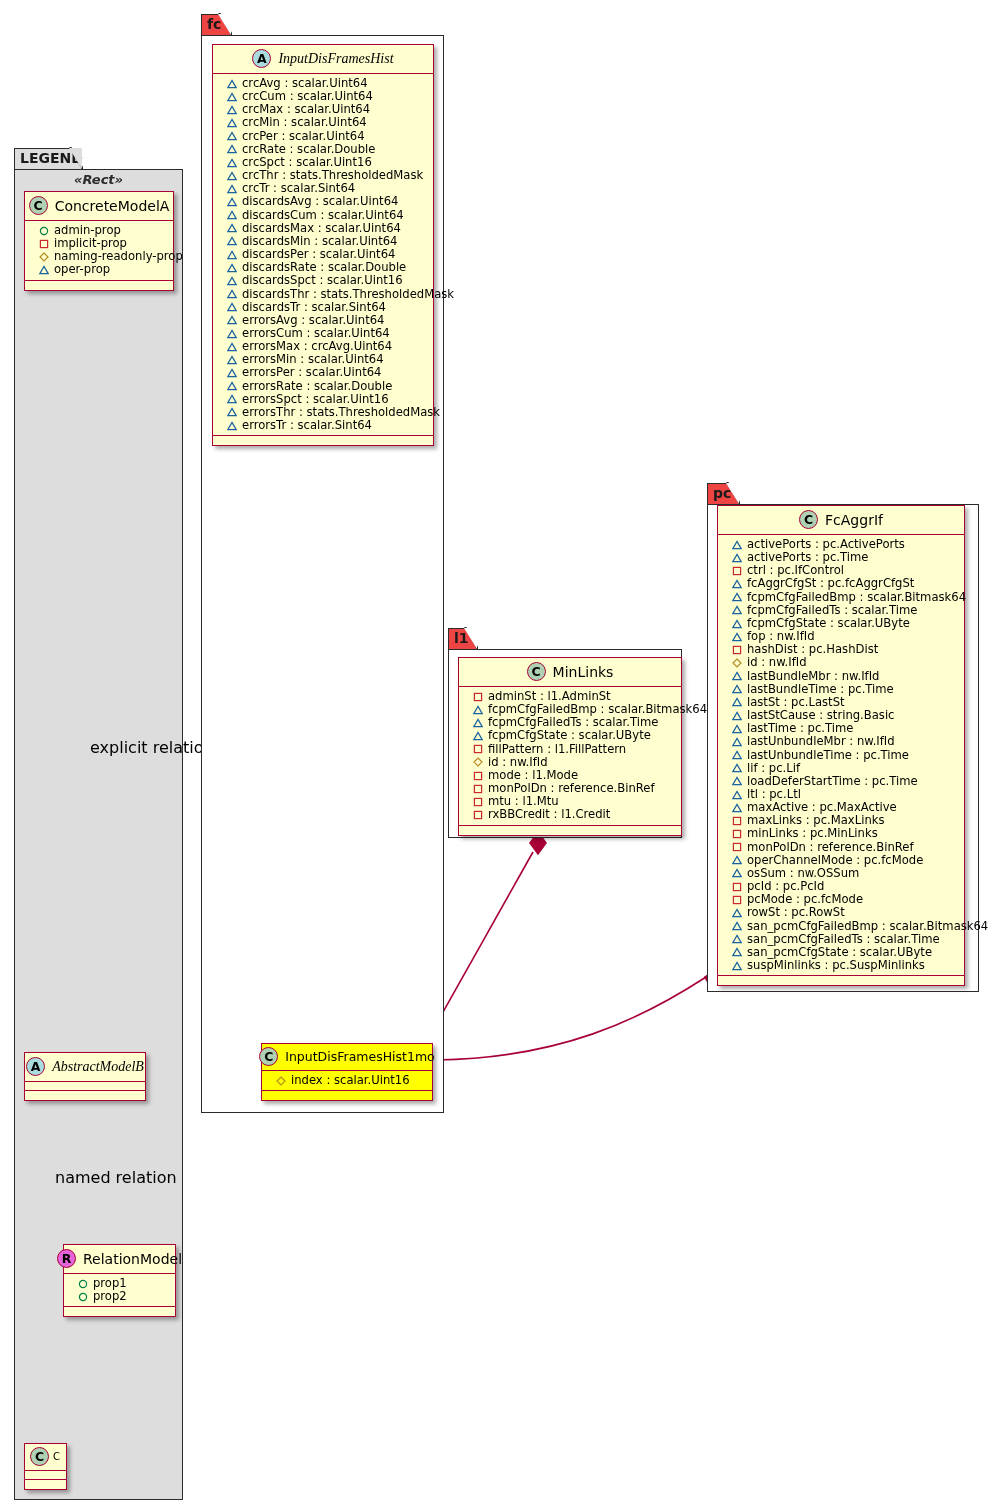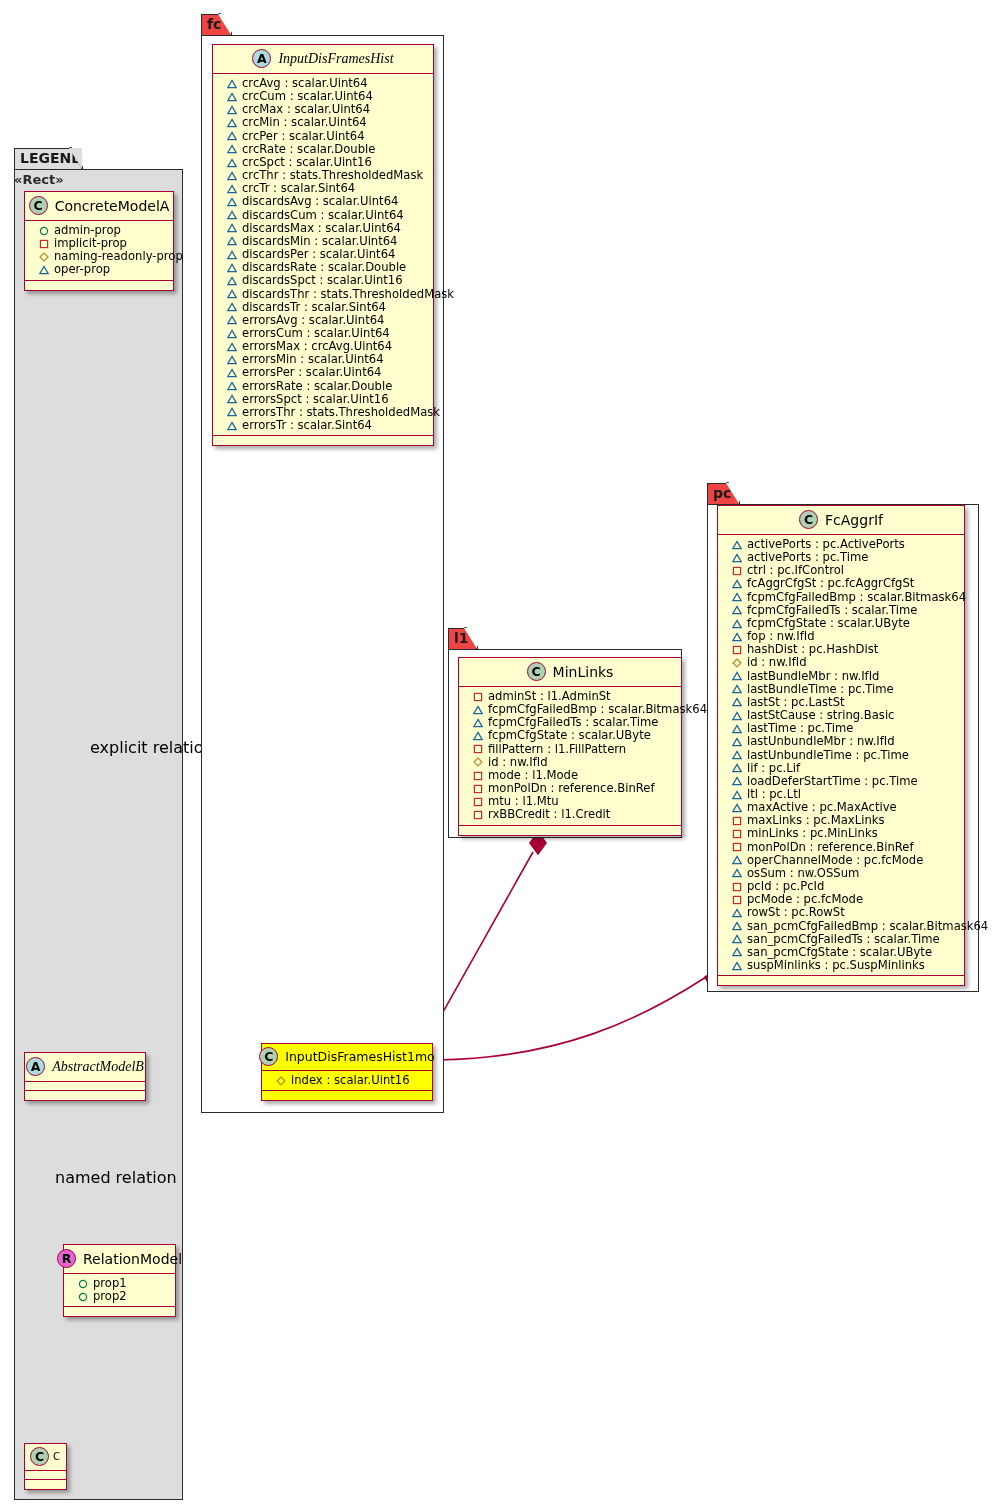--- a/index.html
+++ b/index.html
@@ -143,23 +143,24 @@
   .ster-R { background: #e763d9; border: 1.5px solid #a80036; color: #000; }
 
   
   .mk { width: 10px; height: 10px; flex: none; position: relative; }
   .mk svg { display:block; }
 
   
   .stereo-line {
     position: absolute;
     font-size: 13px;
+    font-style: italic;
     font-weight: bold;
     color: #2b2b2b;
-    text-align: left;
+    text-align: center;
   }
 
   
   .edge-label {
     position: absolute;
     font-size: 16px;
     color: #000000;
     white-space: nowrap;
   }
 

